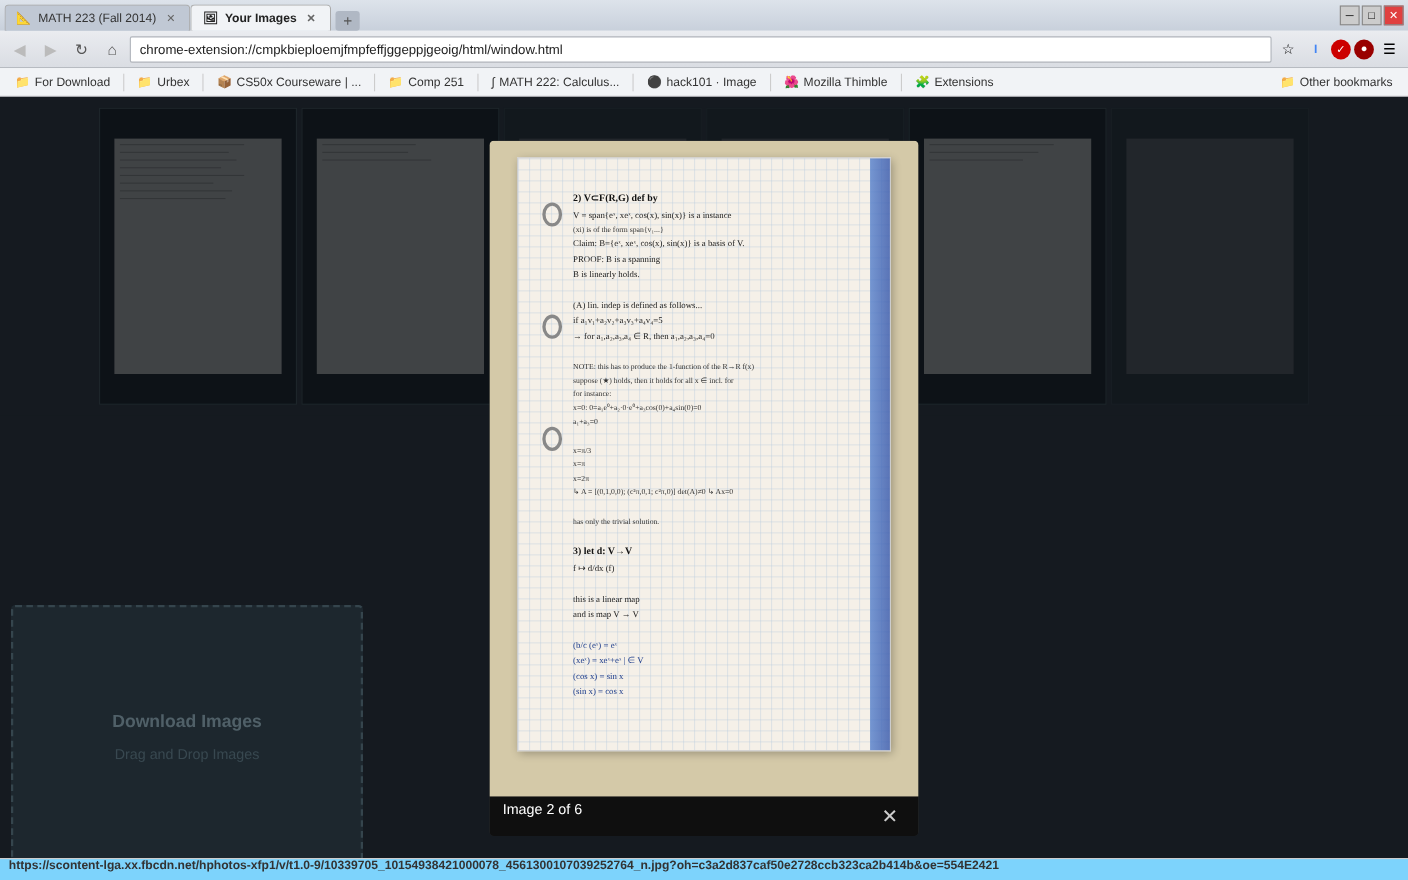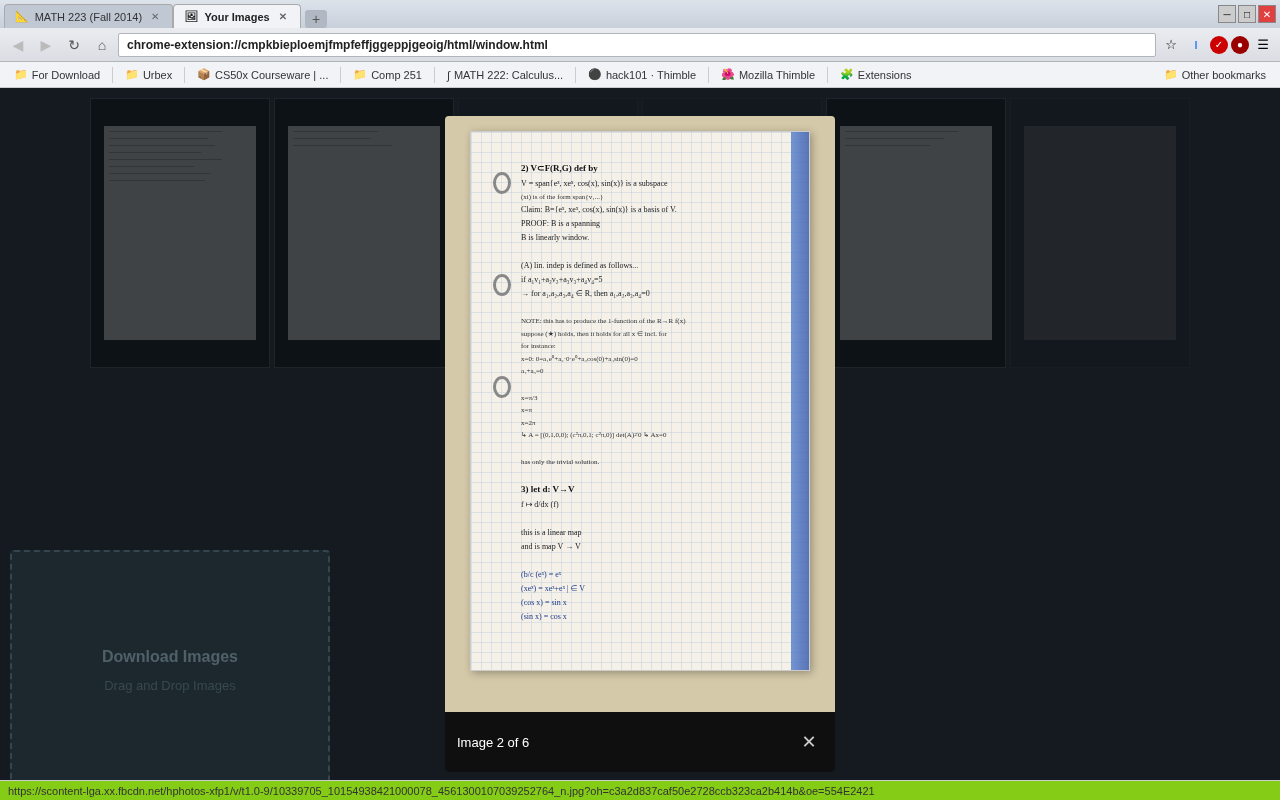--- a/index.html
+++ b/index.html
@@ -91,21 +91,21 @@
       height: 24px;
       border: 1px solid #b0b4bb;
       background: white;
       border-radius: 2px;
       padding: 0 8px;
       font-size: 12px;
       color: #222;
       display: flex;
       align-items: center;
     }
-    .address-text { flex: 1; overflow: hidden; white-space: nowrap; font-weight: bold; }
+    .address-text { flex: 1; overflow: hidden; white-space: nowrap; }
     .nav-right-icons {
       display: flex; gap: 3px; align-items: center;
     }
     .nav-icon {
       width: 22px; height: 22px;
       display: flex; align-items: center; justify-content: center;
       font-size: 13px; cursor: pointer;
       border-radius: 3px;
     }
 
@@ -297,47 +297,47 @@
       bottom: 0;
       width: 18px;
       background: linear-gradient(to right, #5580cc, #3355aa);
       opacity: 0.8;
     }
 
     
     .lightbox-footer {
       background: rgba(0,0,0,0.7);
       color: white;
-      padding: 16px 12px;
-      display: flex;
-      align-items: center;
+      padding: 4px 12px;
+      display: flex;
       justify-content: space-between;
       font-size: 13px;
     }
     .lightbox-close {
       width: 28px; height: 28px;
       display: flex; align-items: center; justify-content: center;
       font-size: 18px;
       color: #ccc;
       cursor: pointer;
     }
 
     
     .status-bar {
       position: absolute;
       bottom: 0; left: 0; right: 0;
       height: 20px;
-      background: #84cc16;
+      background: #7dd3fc;
       border-top: 1px solid #ccc;
       display: flex;
-      align-items: center;
+      align-items: flex-start;
       padding: 0 8px;
       font-size: 11px;
       color: #333;
       z-index: 200;
+      font-weight: bold;
     }
   </style>
 </head>
 <body>
 
 <div class="browser-title-bar">
   <div class="tab-bar">
     <div class="tab inactive">
       <span>📐</span>
       <span>MATH 223 (Fall 2014)</span>
@@ -395,21 +395,21 @@
     <span>Comp 251</span>
   </div>
   <div class="bm-separator"></div>
   <div class="bookmark">
     <span style="font-style:italic;">∫</span>
     <span>MATH 222: Calculus...</span>
   </div>
   <div class="bm-separator"></div>
   <div class="bookmark">
     <span>⚫</span>
-    <span>hack101 · Thimble</span>
+    <span>hack101 · Image</span>
   </div>
   <div class="bm-separator"></div>
   <div class="bookmark">
     <span>🌺</span>
     <span>Mozilla Thimble</span>
   </div>
   <div class="bm-separator"></div>
   <div class="bookmark">
     <span>🧩</span>
     <span>Extensions</span>
@@ -479,25 +479,25 @@
 
         <div class="notebook-page">
           <div class="ring-binder">
             <div class="ring"></div>
             <div class="ring"></div>
             <div class="ring"></div>
           </div>
           <div class="blue-pen-strip"></div>
           <div class="notebook-text">
             <div class="handwritten-line heading">2) V⊂F(R,G) def by</div>
-            <div class="handwritten-line">V = span{eˣ, xeˣ, cos(x), sin(x)} is a subspace</div>
+            <div class="handwritten-line">V = span{eˣ, xeˣ, cos(x), sin(x)} is a instance</div>
             <div class="handwritten-line small">(xi) is of the form span{v₁...}</div>
             <div class="handwritten-line">Claim: B={eˣ, xeˣ, cos(x), sin(x)} is a basis of V.</div>
             <div class="handwritten-line">PROOF: B is a spanning</div>
-            <div class="handwritten-line">       B is linearly window.</div>
+            <div class="handwritten-line">       B is linearly holds.</div>
             <div class="handwritten-line">&nbsp;</div>
             <div class="handwritten-line">(A) lin. indep is defined as follows...</div>
             <div class="handwritten-line">    if a₁v₁+a₂v₂+a₃v₃+a₄v₄=5</div>
             <div class="handwritten-line">    → for a₁,a₂,a₃,a₄ ∈ R, then a₁,a₂,a₃,a₄=0</div>
             <div class="handwritten-line">&nbsp;</div>
             <div class="handwritten-line small">NOTE: this has to produce the 1-function of the R→R f(x)</div>
             <div class="handwritten-line small">suppose (★) holds, then it holds for all x ∈ incl. for</div>
             <div class="handwritten-line small">for instance:</div>
             <div class="handwritten-line small">x=0:  0=a₁e⁰+a₂·0·e⁰+a₃cos(0)+a₄sin(0)=0</div>
             <div class="handwritten-line small">      a₁+a₃=0</div>

